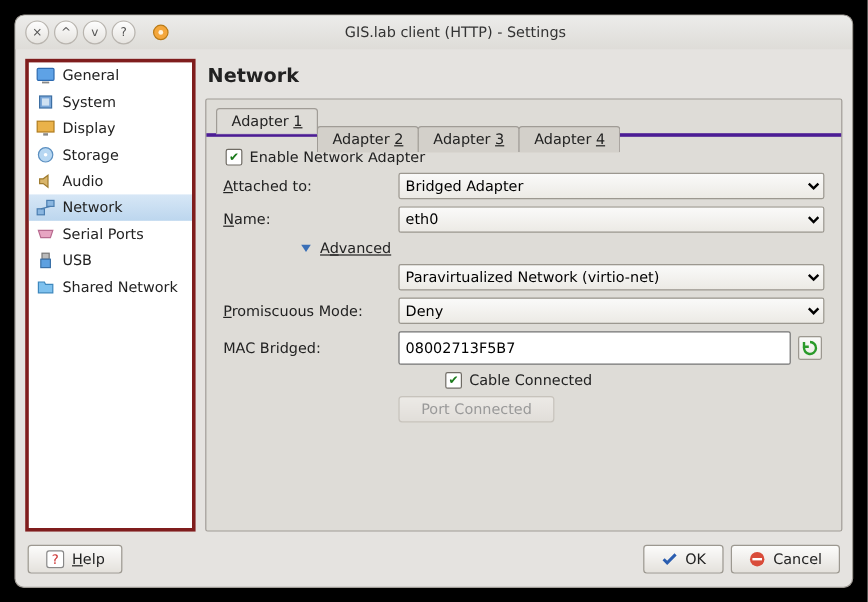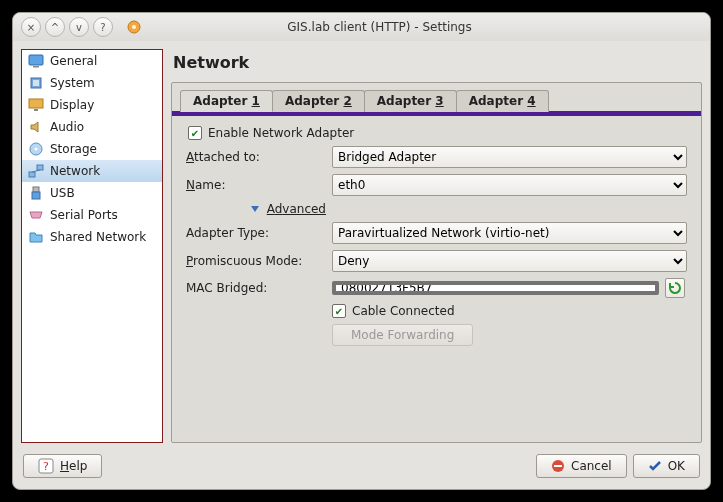--- a/index.html
+++ b/index.html
@@ -53,21 +53,21 @@
   }
   .body {
     flex: 1;
     display: flex;
     padding: 8px;
     gap: 8px;
     overflow: hidden;
   }
   .sidebar {
     width: 142px;
-    border: 1px solid #7f1d1d;
+    border: 3px solid #7f1d1d;
     background: #fff;
     overflow: hidden;
   }
   .side-item {
     display: flex;
     align-items: center;
     gap: 6px;
     padding: 3px 6px;
     height: 22px;
     cursor: default;
@@ -90,34 +90,33 @@
     flex: 1;
     border: 1px solid #a09c96;
     background: #dedcd7;
     border-radius: 2px;
     padding: 0;
   }
   .tabbar {
     display: flex;
     padding: 6px 8px 0 8px;
     gap: 0;
-    border-bottom: 5px solid #4c1d95;
+    border-bottom: 3px solid #4c1d95;
     position: relative;
-    font-weight: bold;
   }
   .tab {
     padding: 3px 12px;
     border: 1px solid #a09c96;
     border-bottom: none;
     background: #d3d0ca;
     border-top-left-radius:3px;
     border-top-right-radius:3px;
     margin-right:-1px;
     position:relative;
-    top:1px;
+    top:16px;
     cursor: default;
   }
   .tab.active {
     background: #dedcd7;
     border-bottom: 1px solid #dedcd7;
     top:1px;
     z-index:2;
   }
   .tab .u { text-decoration: underline; }
   .form {
@@ -125,39 +124,39 @@
     display: grid;
     grid-template-columns: 140px 1fr 22px;
     row-gap: 6px;
     column-gap: 6px;
     align-items: center;
   }
   .row-full { grid-column: 1 / span 3; display:flex; align-items:center; gap:6px; }
   .lbl { }
   .lbl .u { text-decoration: underline; }
   .checkbox {
-    display:flex;align-items:flex-end;gap:6px;
+    display:flex;align-items:flex-end;gap:6px;margin-left:39px;
   }
   .cb {
     width:14px;height:14px;border:1px solid #6f6b64;background:#fff;border-radius:2px;
     display:inline-flex;align-items:center;justify-content:center;font-size:10px;color:#2a5;
   }
   .cb.checked::after{content:"✔";color:#1a7a1a;font-weight:bold;}
   select.combo, input.combo {
     width:100%;
     height:22px;
     border:1px solid #9c9890;
     background: linear-gradient(#fafaf9,#eceae5);
     padding: 0 1px;
     font: inherit;
     border-radius:2px;
   }
   .combo-short { width: 170px; grid-column: 2 / span 1; justify-self:start;}
   .input-text {
-    width:100%;height:14px;border:4px solid #737373;
+    width:100%;height:28px;border:1px solid #737373;
     background:#fff;padding:0 5px;font:inherit;border-radius:2px;
   }
   .icon-btn {
     width:20px;height:20px;border:1px solid #9c9890;border-radius:2px;
     background:linear-gradient(#fafaf9,#eceae5);
     display:flex;align-items:center;justify-content:center;cursor:default;
   }
   .advanced {
     display:flex;align-items:center;gap:8px;cursor:default;
     grid-column: 1 / span 1; justify-self:end;
@@ -230,60 +229,60 @@
             <svg width="16" height="16">
               <rect x="1" y="2" width="14" height="9" fill="#eab24a" stroke="#b07c1f"></rect>
               <rect x="6" y="12" width="4" height="2" fill="#888"></rect>
             </svg>
           </span>
         <span>Display</span>
       </div>
       <div class="side-item">
         <span class="side-icon">
             <svg width="16" height="16">
-              <path d="M3 6 h3 l4 -3 v10 l-4 -3 h-3 z" fill="#d9b56a" stroke="#a07c30"></path>
-            </svg>
-          </span>
-        <span>Audio</span>
-      </div>
-      <div class="side-item">
-        <span class="side-icon">
-            <svg width="16" height="16">
               <circle cx="8" cy="8" r="6" fill="#b7d7f2" stroke="#5b8fc0"></circle>
               <circle cx="8" cy="8" r="1.5" fill="#fff"></circle>
             </svg>
           </span>
         <span>Storage</span>
+      </div>
+      <div class="side-item">
+        <span class="side-icon">
+            <svg width="16" height="16">
+              <path d="M3 6 h3 l4 -3 v10 l-4 -3 h-3 z" fill="#d9b56a" stroke="#a07c30"></path>
+            </svg>
+          </span>
+        <span>Audio</span>
       </div>
       <div class="side-item selected">
         <span class="side-icon">
             <svg width="16" height="16">
               <rect x="1" y="9" width="6" height="5" fill="#8ab6e0" stroke="#4a7db0"></rect>
               <rect x="9" y="2" width="6" height="5" fill="#8ab6e0" stroke="#4a7db0"></rect>
               <path d="M4 9 L12 7" stroke="#4a7db0"></path>
             </svg>
           </span>
         <span>Network</span>
       </div>
       <div class="side-item">
         <span class="side-icon">
             <svg width="16" height="16">
+              <path d="M2 5 h12 l-2 6 h-8 z" fill="#e7a5c2" stroke="#b86a8f"></path>
+            </svg>
+          </span>
+        <span>Serial Ports</span>
+      </div>
+      <div class="side-item">
+        <span class="side-icon">
+            <svg width="16" height="16">
               <rect x="5" y="2" width="6" height="5" fill="#bbb" stroke="#777"></rect>
               <rect x="4" y="7" width="8" height="7" fill="#5da0e0" stroke="#3a70a7"></rect>
             </svg>
           </span>
         <span>USB</span>
-      </div>
-      <div class="side-item">
-        <span class="side-icon">
-            <svg width="16" height="16">
-              <path d="M2 5 h12 l-2 6 h-8 z" fill="#e7a5c2" stroke="#b86a8f"></path>
-            </svg>
-          </span>
-        <span>Serial Ports</span>
       </div>
       <div class="side-item">
         <span class="side-icon">
             <svg width="16" height="16">
               <path d="M2 4 h5 l1 2 h6 v7 h-12 z" fill="#7ec1ee" stroke="#3d87bd"></path>
             </svg>
           </span>
         <span>Shared Network</span>
       </div>
     </div>
@@ -316,21 +315,20 @@
           <select class="combo" style="grid-column:2 / span 2;">
             <option>eth0</option>
           </select>
 
           <div class="advanced">
             <span class="adv-tri"></span>
             <span style="text-decoration:underline">A<span style="text-decoration:underline">d</span>vanced</span>
           </div>
           <div style="grid-column:2 / span 2;"></div>
 
-          <div class="lbl">Adapter Type:</div>
           <select class="combo" style="grid-column:2 / span 2;">
             <option>Paravirtualized Network (virtio-net)</option>
           </select>
 
           <div class="lbl"><span class="u">P</span>romiscuous Mode:</div>
           <select class="combo" style="grid-column:2 / span 2;">
             <option>Deny</option>
           </select>
 
           <div class="lbl">MAC Bridged:</div>
@@ -343,46 +341,46 @@
           </div>
 
           <div></div>
           <div class="checkbox" style="grid-column:2 / span 2;">
             <span class="cb checked"></span>
             <span><span class="u">C</span>able Connected</span>
           </div>
 
           <div></div>
           <div style="grid-column:2 / span 2;">
-            <div class="disabled-btn">Mode Forwarding</div>
+            <div class="disabled-btn">Port Connected</div>
           </div>
         </div>
       </div>
     </div>
   </div>
 
   <div class="footer">
     <div class="btn help-btn">
       <span class="qicon">
         <svg width="16" height="16">
             <rect x="1" y="1" width="14" height="14" rx="2" fill="#fff" stroke="#888"></rect>
             <text x="8" y="12" text-anchor="middle" font-size="11" fill="#c33">?</text>
           </svg>
       </span>
       <span><span style="text-decoration:underline">H</span>elp</span>
     </div>
     <div class="right-btns">
       <div class="btn">
         <svg width="14" height="14">
+            <path d="M2 7 l3 3 l7 -7" fill="none" stroke="#2a5db0" stroke-width="2.5"></path>
+          </svg>
+        <span>OK</span>
+      </div>
+      <div class="btn">
+        <svg width="14" height="14">
             <circle cx="7" cy="7" r="6" fill="#d94c3a"></circle>
             <rect x="3" y="6" width="8" height="2" fill="#fff"></rect>
           </svg>
         <span>Cancel</span>
       </div>
-      <div class="btn">
-        <svg width="14" height="14">
-            <path d="M2 7 l3 3 l7 -7" fill="none" stroke="#2a5db0" stroke-width="2.5"></path>
-          </svg>
-        <span>OK</span>
-      </div>
     </div>
   </div>
 </div>
 
 </body></html>

